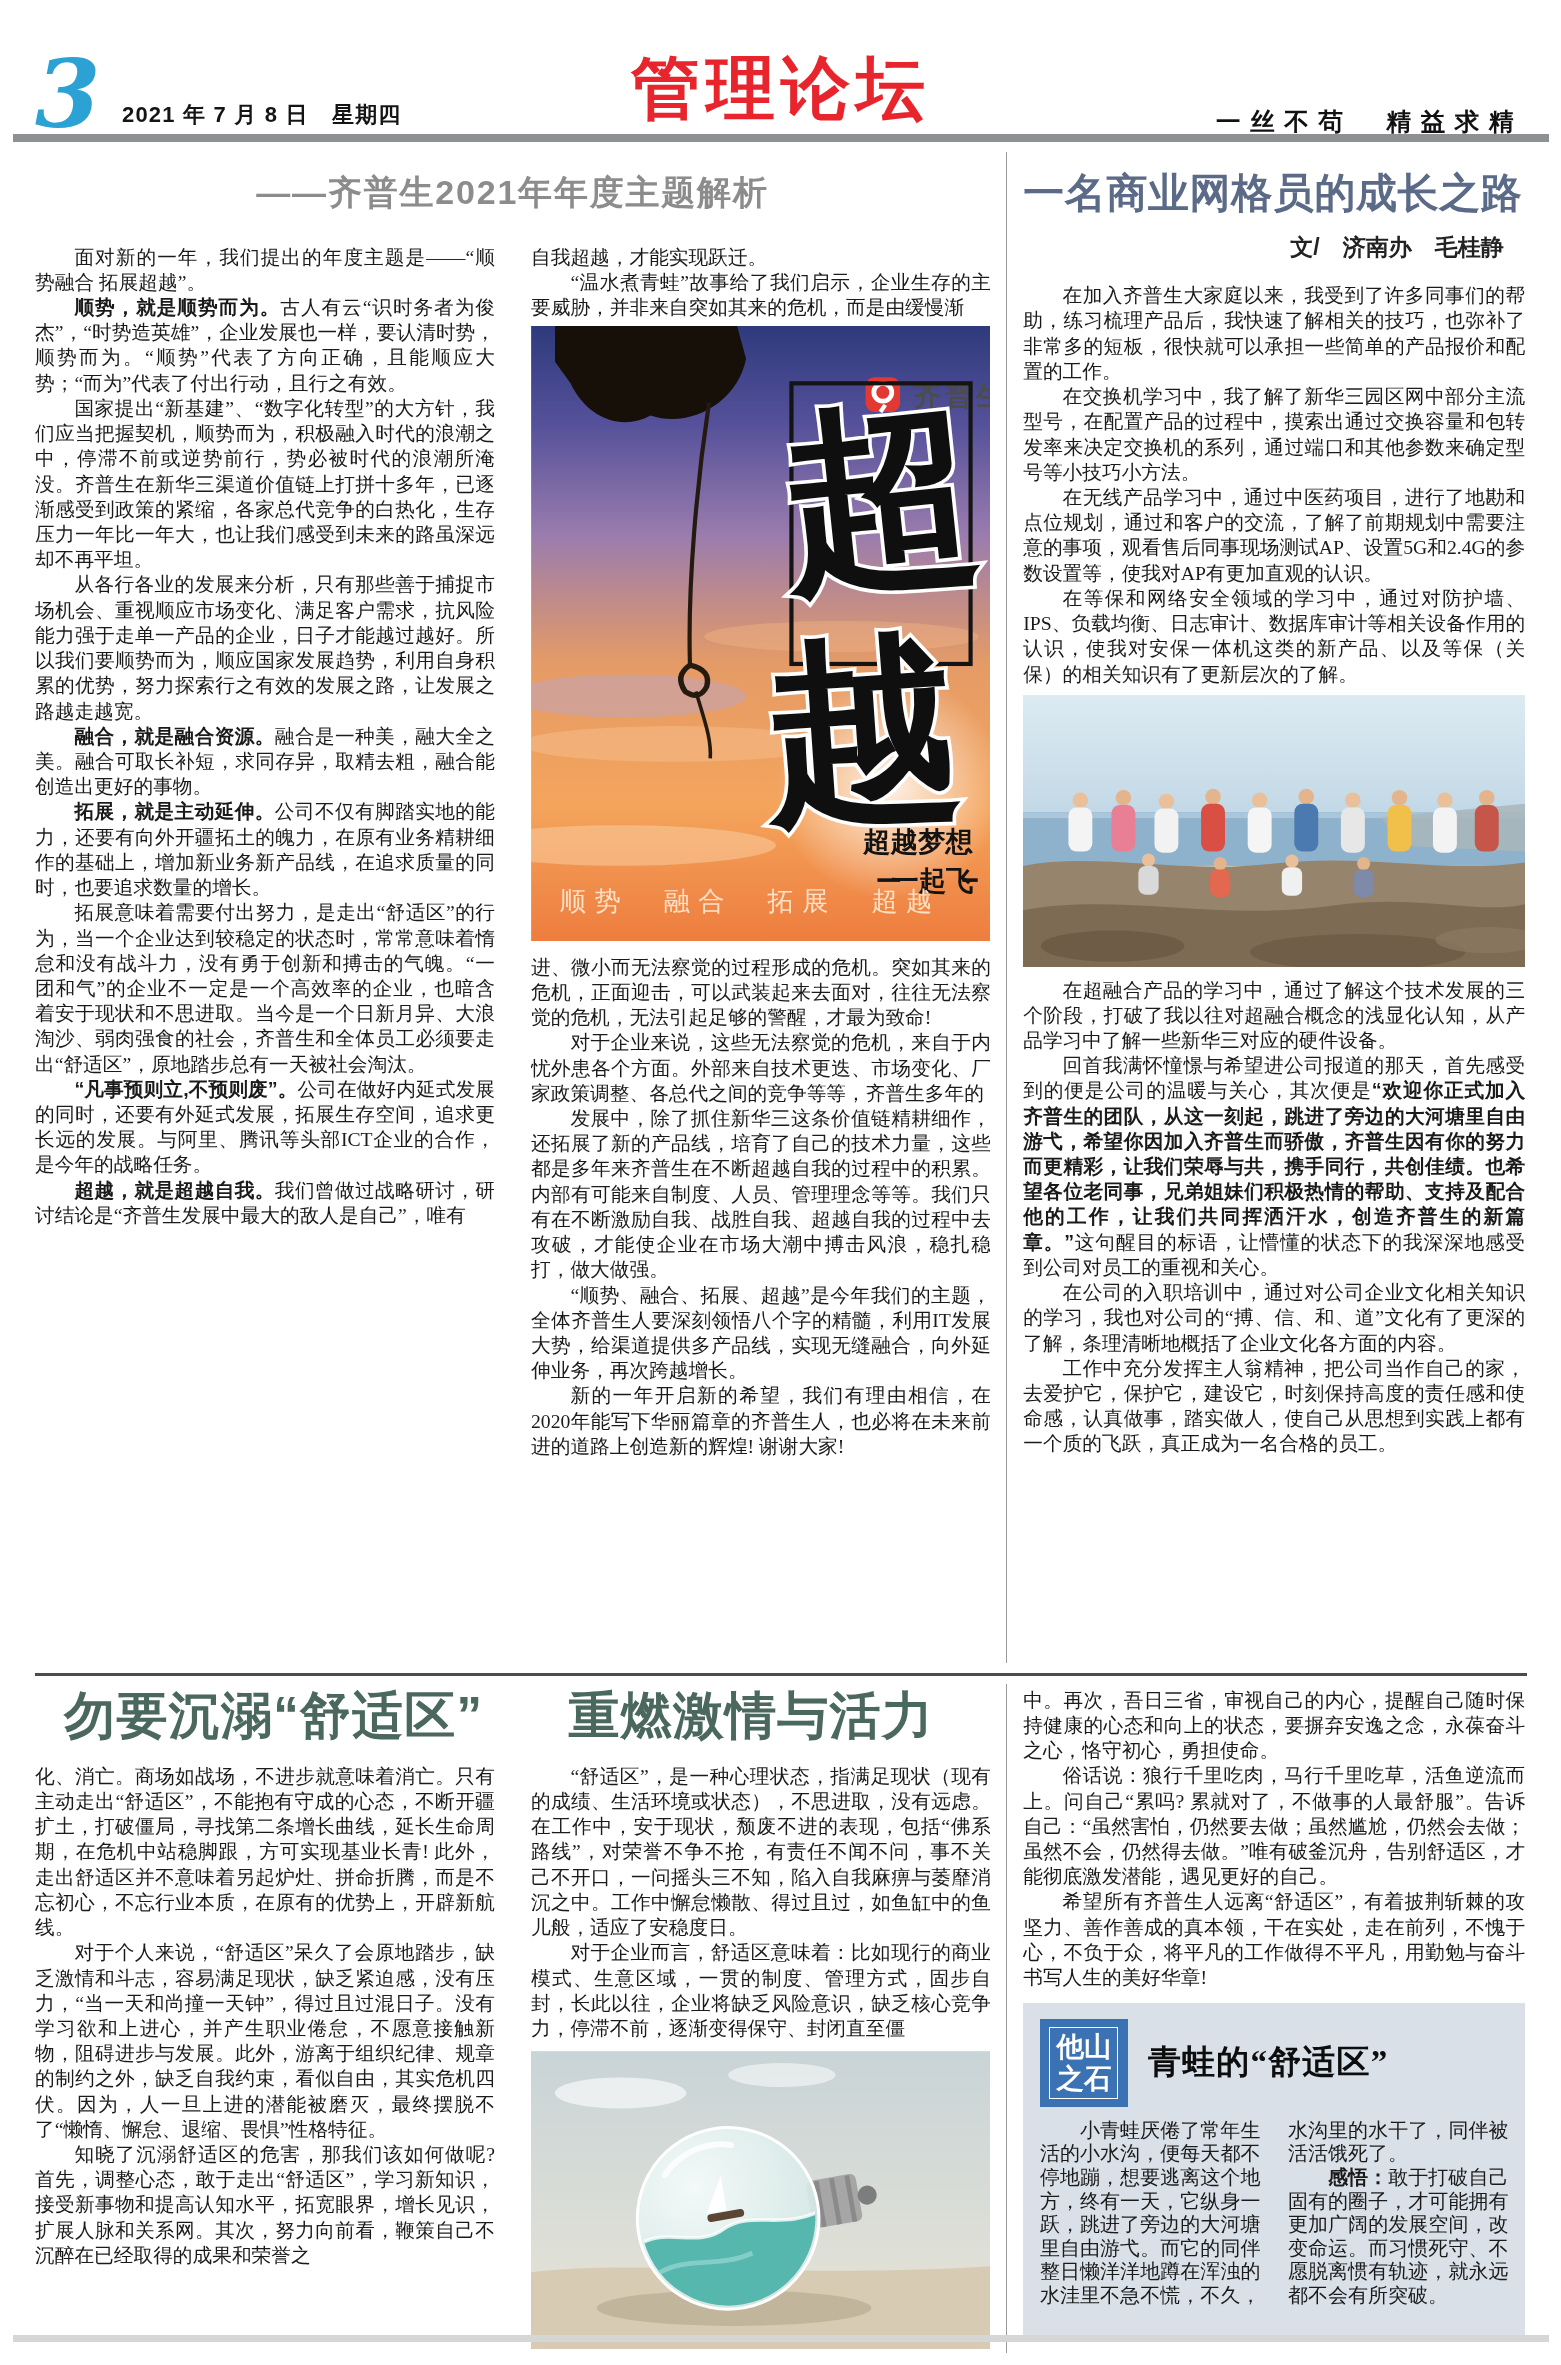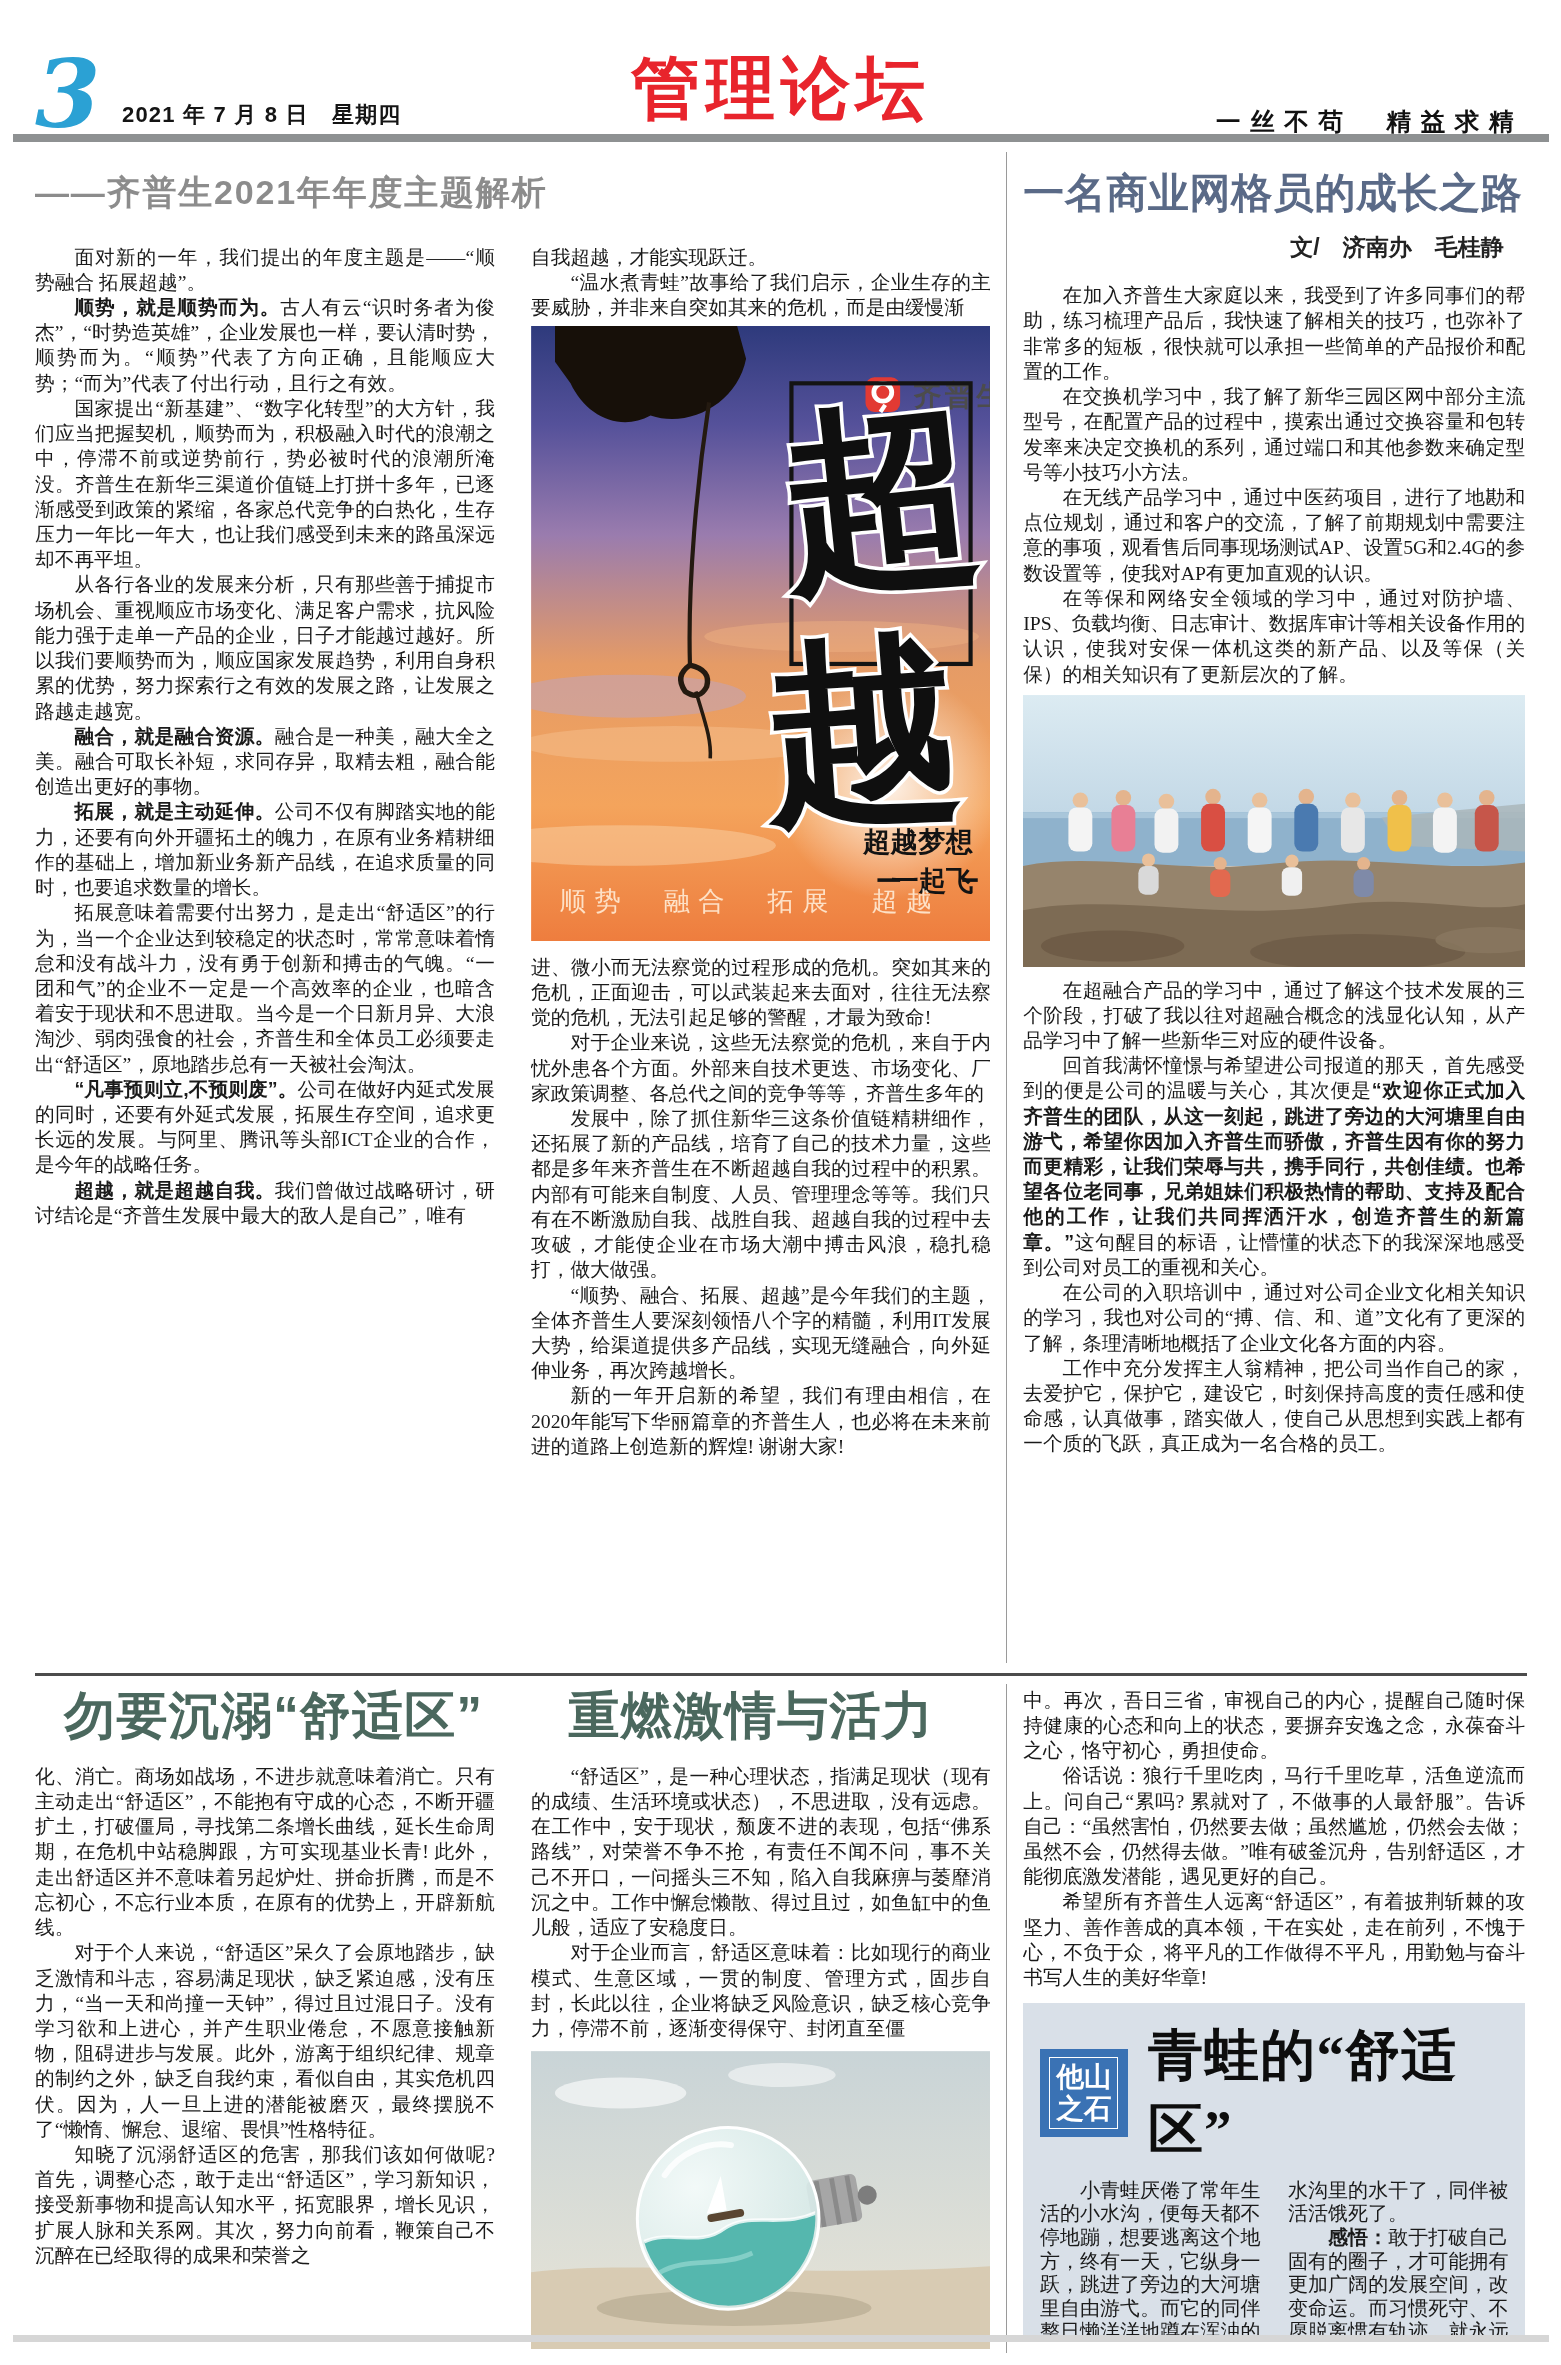--- a/index.html
+++ b/index.html
@@ -23,21 +23,21 @@
   
   p{margin:0;text-indent:2em;}
   p.ni{text-indent:0;}
   b{font-family:"Liberation Sans",sans-serif;font-weight:bold;}
   .bodytext{font-size:19.7px;line-height:1.28;text-align:justify;}
   
   .top{display:flex;padding:9.6px 35px 0 35px;height:1511px;}
   .left-zone{width:955px;flex:none;}
   .main-title{margin:20px 0 0 0;text-align:center;font-family:"Liberation Sans",sans-serif;
       font-weight:bold;font-size:62px;line-height:1.15;color:var(--c-orange);letter-spacing:2.4px;}
-  .main-subtitle{margin:18px 0 29px 0;text-align:left;font-family:"Liberation Sans",sans-serif;
+  .main-subtitle{margin:18px 0 29px 0;text-align:center;font-family:"Liberation Sans",sans-serif;
       font-weight:bold;font-size:34px;color:#8c8c8c;letter-spacing:1.8px;}
   .cols{display:flex;gap:36px;height:1328px;overflow:hidden;}
   .col{width:460px;flex:none;overflow:hidden;}
   .vrule{width:1.2px;background:#9a9a9a;margin:0 16px;flex:none;}
   
   .poster{width:460px;height:615px;margin:6px 0 7.2px 0;}
   
   .right-zone{width:502px;flex:none;overflow:hidden;}
   .right-title{margin:18px 0 0 0;font-family:"Liberation Sans",sans-serif;font-weight:bold;
       font-size:41px;line-height:1.15;color:var(--c-slate);letter-spacing:0.6px;}
@@ -56,21 +56,21 @@
   .lightbulb{width:460px;height:299px;margin-top:9.6px;}
   .bottom-right{width:502px;flex:none;overflow:hidden;padding-top:3.6px;}
   
   .frog-box{margin-top:13px;background:var(--c-box);height:338px;box-sizing:border-box;
       padding:15.5px 16.7px;overflow:hidden;}
   .frog-head{display:flex;align-items:center;gap:20px;}
   .badge{width:88px;height:88px;flex:none;background:var(--c-badge);
       display:flex;align-items:center;justify-content:center;}
   .badge-inner{border:1.8px solid #fff;padding:3.6px 6px;color:#fff;text-align:center;
       font-family:"Liberation Sans",sans-serif;font-weight:bold;font-size:27.5px;line-height:1.15;}
-  .frog-title{font-weight:bold;font-size:55px;color:#0d0d0d;letter-spacing:1.2px;}
+  .frog-title{font-weight:bold;font-size:33px;color:#0d0d0d;letter-spacing:1.2px;}
   .frog-body{margin-top:12px;columns:2;column-gap:27.5px;font-size:20px;line-height:1.18;text-align:justify;}
   
   .footer-band{position:absolute;left:13px;right:13px;bottom:24px;height:7.2px;background:#d6d6d6;}
 </style>
 </head>
 <body>
 
 <div class="page">
 
   <header class="masthead">

